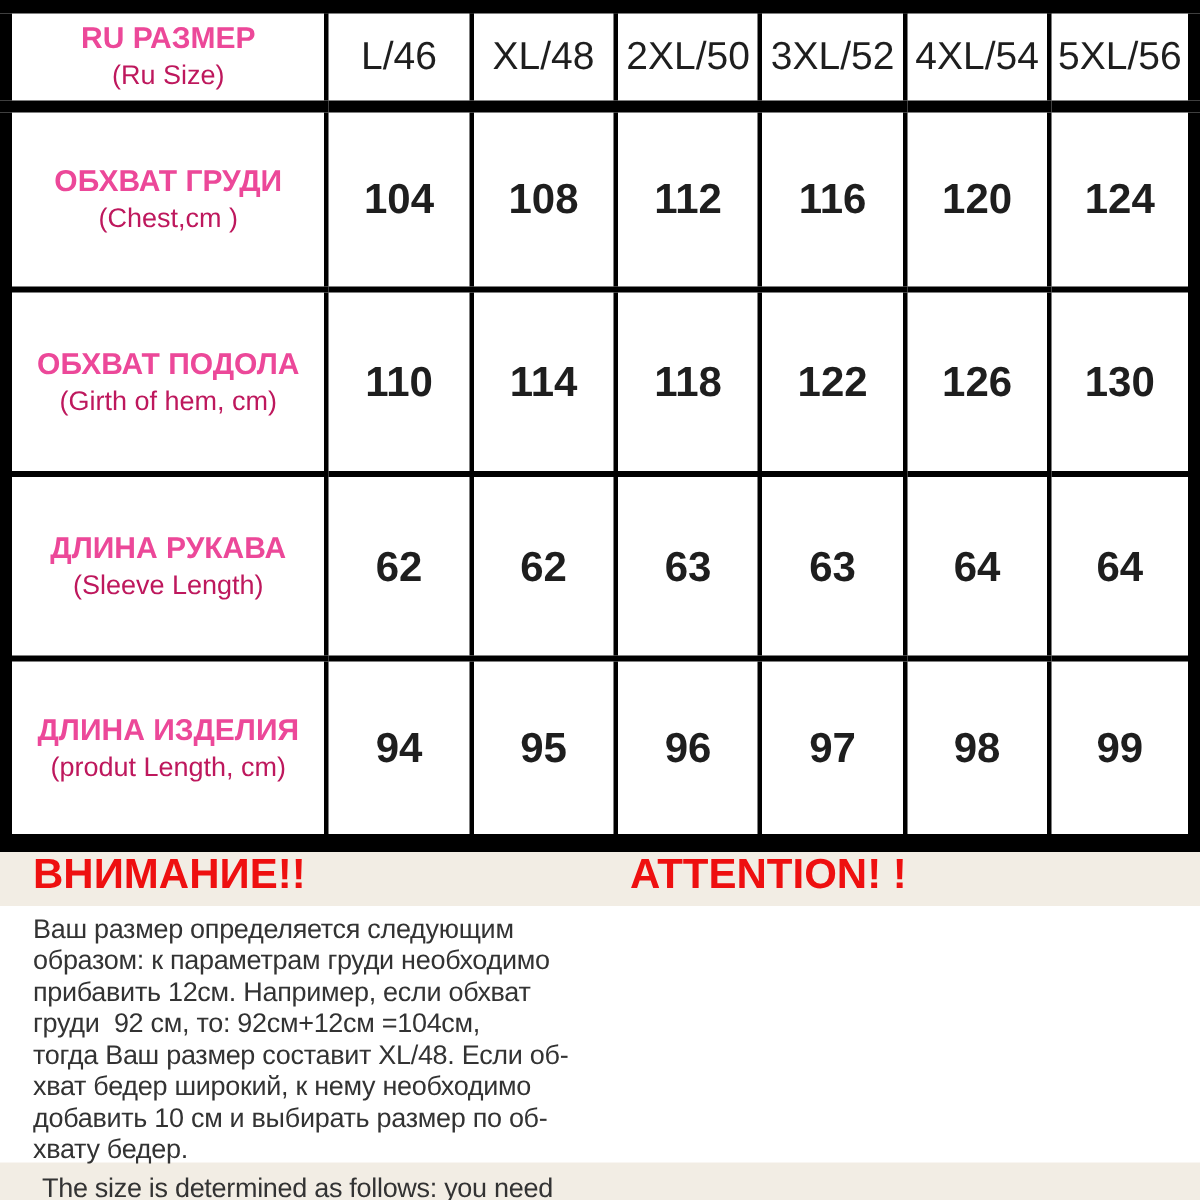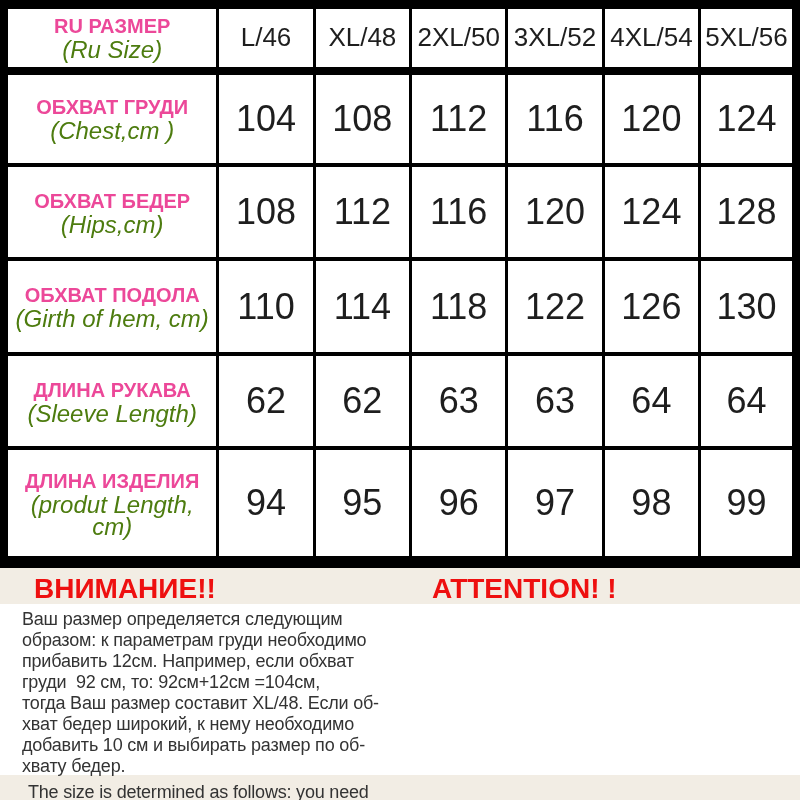--- a/index.html
+++ b/index.html
@@ -29,28 +29,28 @@
     border-top-width:4px;border-bottom-width:4px;
     text-align:center;vertical-align:middle;padding:0;
     color:var(--ink);
   }
   .size-table thead th{border-bottom-width:8px;height:66px;}
   .size-table tbody tr{height:64px;}
   .corner-main,.row-label-main{
     font-size:20px;font-weight:bold;line-height:25px;color:#ec4899;
   }
   .corner-sub,.row-label-sub{
-    font-size:24px;font-weight:normal;line-height:22px;color:#4d7c0f;font-style:italic;
+    font-size:18px;font-weight:normal;line-height:22px;color:#be185d;
   }
   .size-head{font-size:26px;font-weight:normal;color:#242424;}
-  .value-cell{font-size:36px;font-weight:normal;color:#242424;}
+  .value-cell{font-size:28px;font-weight:bold;color:#242424;}
   
   .notice{height:232px;background:var(--beige);}
   .notice-headings{
-    height:36px;display:flex;align-items:flex-end;padding-left:12px;
+    height:36px;display:flex;align-items:flex-start;
   }
   .heading{
     font-weight:bold;font-size:28px;line-height:30px;
     color:var(--accent);letter-spacing:0px;white-space:pre;
   }
   .h-left{margin-left:22px;width:374px;}
   .h-right{margin-left:24px;}
   .notice-body{
     height:171px;background:#ffffff;display:flex;align-items:flex-start;flex-direction:column;
   }
@@ -96,32 +96,20 @@
         <td>
           <div class="row-label-main">ОБХВАТ ГРУДИ</div>
           <div class="row-label-sub">(Chest,cm )</div>
         </td>
         <td class="value-cell">104</td>
         <td class="value-cell">108</td>
         <td class="value-cell">112</td>
         <td class="value-cell">116</td>
         <td class="value-cell">120</td>
         <td class="value-cell">124</td>
-      </tr>
-      <tr>
-        <td>
-          <div class="row-label-main">ОБХВАТ БЕДЕР</div>
-          <div class="row-label-sub">(Hips,cm)</div>
-        </td>
-        <td class="value-cell">108</td>
-        <td class="value-cell">112</td>
-        <td class="value-cell">116</td>
-        <td class="value-cell">120</td>
-        <td class="value-cell">124</td>
-        <td class="value-cell">128</td>
       </tr>
       <tr>
         <td>
           <div class="row-label-main">ОБХВАТ ПОДОЛА</div>
           <div class="row-label-sub">(Girth of hem, cm)</div>
         </td>
         <td class="value-cell">110</td>
         <td class="value-cell">114</td>
         <td class="value-cell">118</td>
         <td class="value-cell">122</td>

